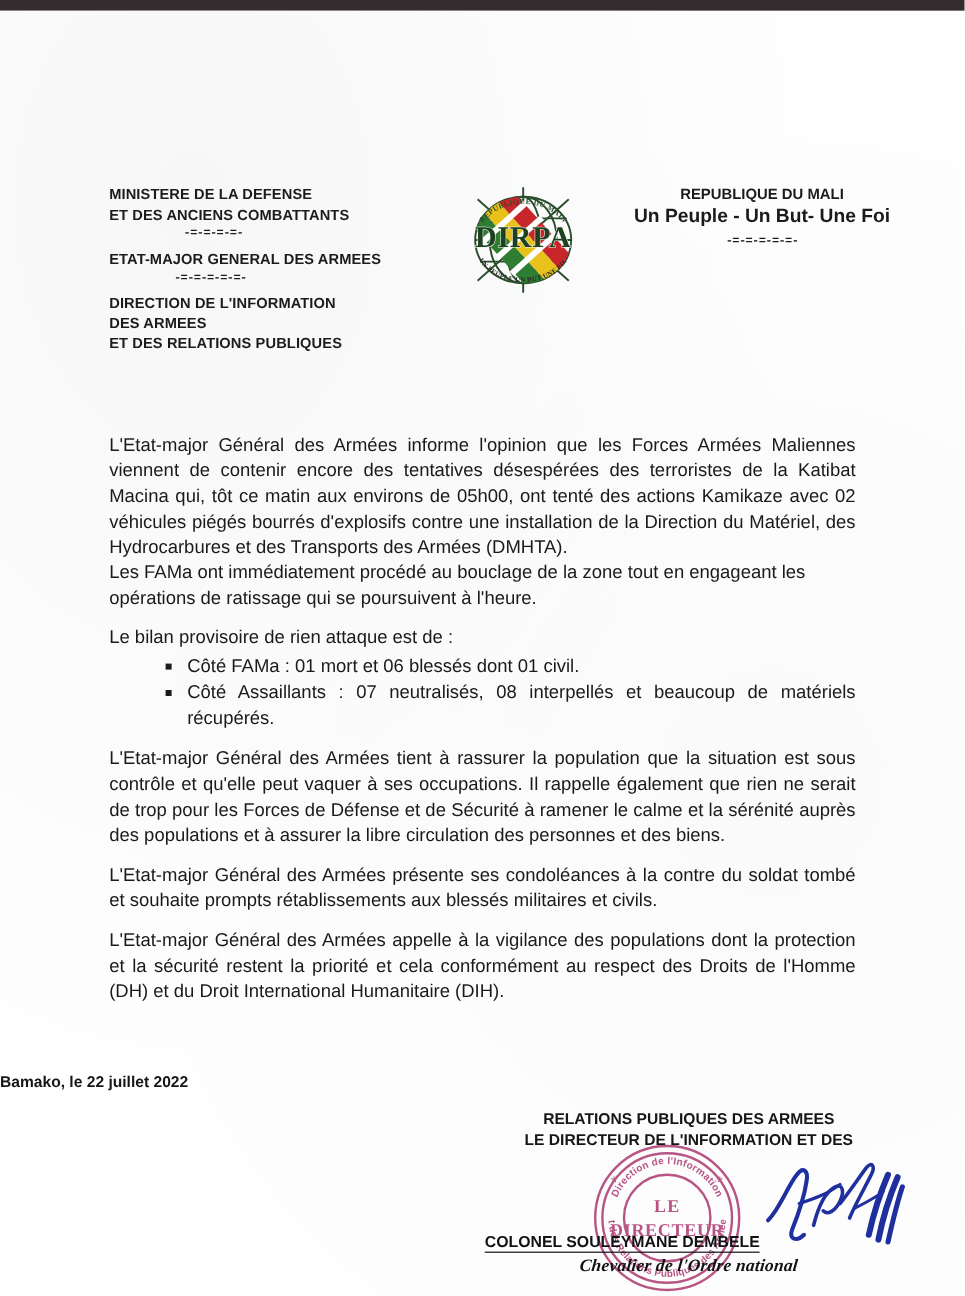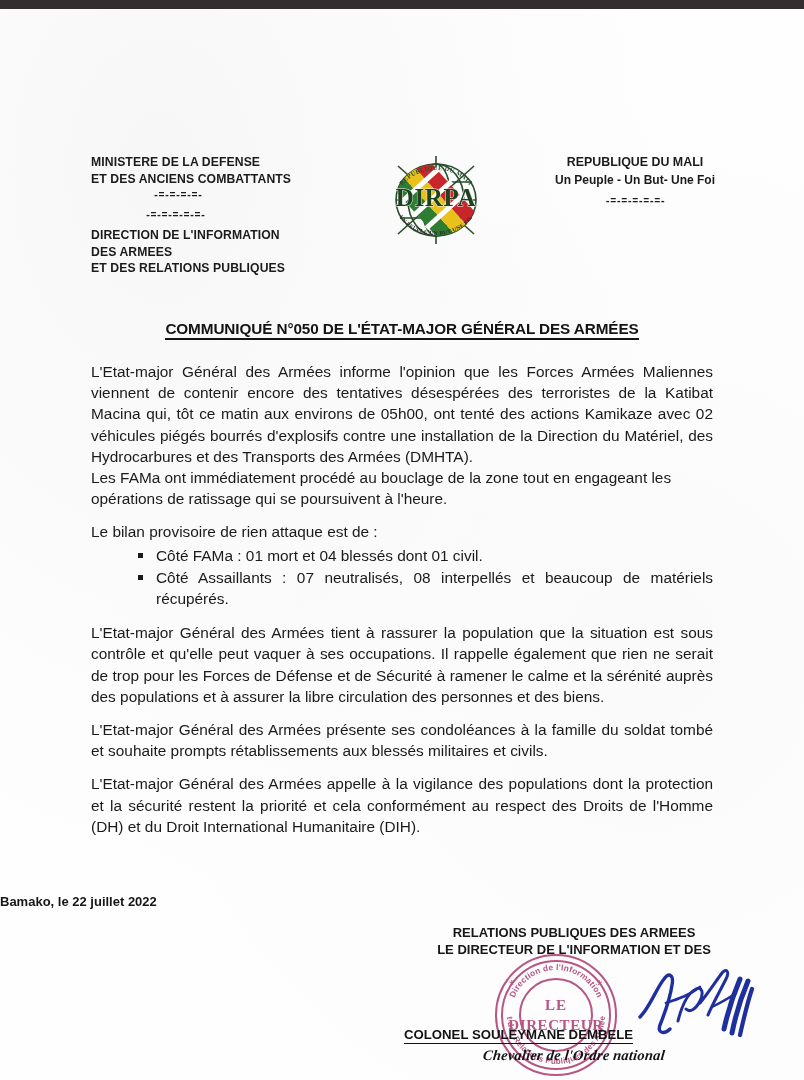--- a/index.html
+++ b/index.html
@@ -64,21 +64,21 @@
   .hdr-right {
     position: absolute;
     left: 510px; top: 8px;
     width: 250px;
     text-align: center;
     color: #1b1b1b;
     font-weight: bold;
     line-height: 17px;
   }
   .hdr-right .r1 { font-size: 12.4px; }
-  .hdr-right .r2 { font-size: 12px; margin-top: 1px; }
+  .hdr-right .r2 { font-size: 16px; margin-top: 1px; }
   .hdr-right .sep { padding-left: 0; margin-top: 4px; }
   
   .logo {
     position: absolute;
     left: 378px; top: 0px;
     width: 116px; height: 104px;
   }
   
   .doc-title {
     position: absolute;
@@ -194,20 +194,21 @@
   <div class="top-bar"></div>
 
   <div class="sheet">
 
     <div class="header">
 
       <div class="hdr-left">
         <div class="ln">MINISTERE DE LA DEFENSE</div>
         <div class="ln">ET DES ANCIENS COMBATTANTS</div>
         <div class="sep s1">-=-=-=-=-</div>
+        <div class="ln">ETAT-MAJOR GENERAL DES ARMEES</div>
         <div class="sep s2">-=-=-=-=-=-</div>
         <div class="ln">DIRECTION DE L'INFORMATION</div>
         <div class="ln">DES ARMEES</div>
         <div class="ln">ET DES RELATIONS PUBLIQUES</div>
       </div>
 
       <div class="logo">
         <svg viewBox="0 0 116 104" width="116" height="104" aria-hidden="true">
           <defs>
             <clipPath id="globeClip">
@@ -253,46 +254,43 @@
         </svg>
       </div>
 
       <div class="hdr-right">
         <div class="r1">REPUBLIQUE DU MALI</div>
         <div class="r2">Un Peuple - Un But- Une Foi</div>
         <div class="sep">-=-=-=-=-=-</div>
       </div>
     </div>
 
-    <div class="doc-title">
-      <span>COMMUNIQUÉ N°050 DE L'ÉTAT-MAJOR GÉNÉRAL DES ARMÉES</span>
-    </div>
 
     <div class="body-wrap">
 
       <p class="just"><span>L'Etat-major Général des Armées informe l'opinion que les Forces Armées Maliennes viennent de contenir encore des tentatives désespérées des terroristes de la Katibat Macina qui, tôt ce matin aux environs de 05h00, ont tenté des actions Kamikaze avec 02 véhicules piégés bourrés d'explosifs contre une installation de la Direction du Matériel, des Hydrocarbures et des Transports des Armées </span><b>(DMHTA)</b><span>.</span></p>
 
       <p class="noj">Les FAMa ont immédiatement procédé au bouclage de la zone tout en engageant les opérations de ratissage qui se poursuivent à l'heure.</p>
 
       <div class="pgap"></div>
 
       <p class="noj">Le bilan provisoire de rien attaque est de :</p>
 
       <ul class="bullets">
-        <li><b>Côté FAMa :</b><span> 01 mort et 04 blessés dont 01 civil.</span></li>
+        <li><b>Côté FAMa :</b><span> 01 mort et 06 blessés dont 01 civil.</span></li>
         <li><b>Côté Assaillants :</b><span> 07 neutralisés, 08 interpellés et beaucoup de matériels récupérés.</span></li>
       </ul>
 
       <div class="pgap"></div>
 
       <p class="just">L'Etat-major Général des Armées tient à rassurer la population que la situation est sous contrôle et qu'elle peut vaquer à ses occupations. Il rappelle également que rien ne serait de trop pour les Forces de Défense et de Sécurité à ramener le calme et la sérénité auprès des populations et à assurer la libre circulation des personnes et des biens.</p>
 
       <div class="pgap"></div>
 
-      <p class="just">L'Etat-major Général des Armées présente ses condoléances à la famille du soldat tombé et souhaite prompts rétablissements aux blessés militaires et civils.</p>
+      <p class="just">L'Etat-major Général des Armées présente ses condoléances à la contre du soldat tombé et souhaite prompts rétablissements aux blessés militaires et civils.</p>
 
       <div class="pgap"></div>
 
       <p class="just">L'Etat-major Général des Armées appelle à la vigilance des populations dont la protection et la sécurité restent la priorité et cela conformément au respect des Droits de l'Homme (DH) et du Droit International Humanitaire (DIH).</p>
     </div>
 
     <div class="sig-place">Bamako, le 22 juillet 2022</div>
 
     <div class="sig-title">
       <div>RELATIONS PUBLIQUES DES ARMEES</div>

